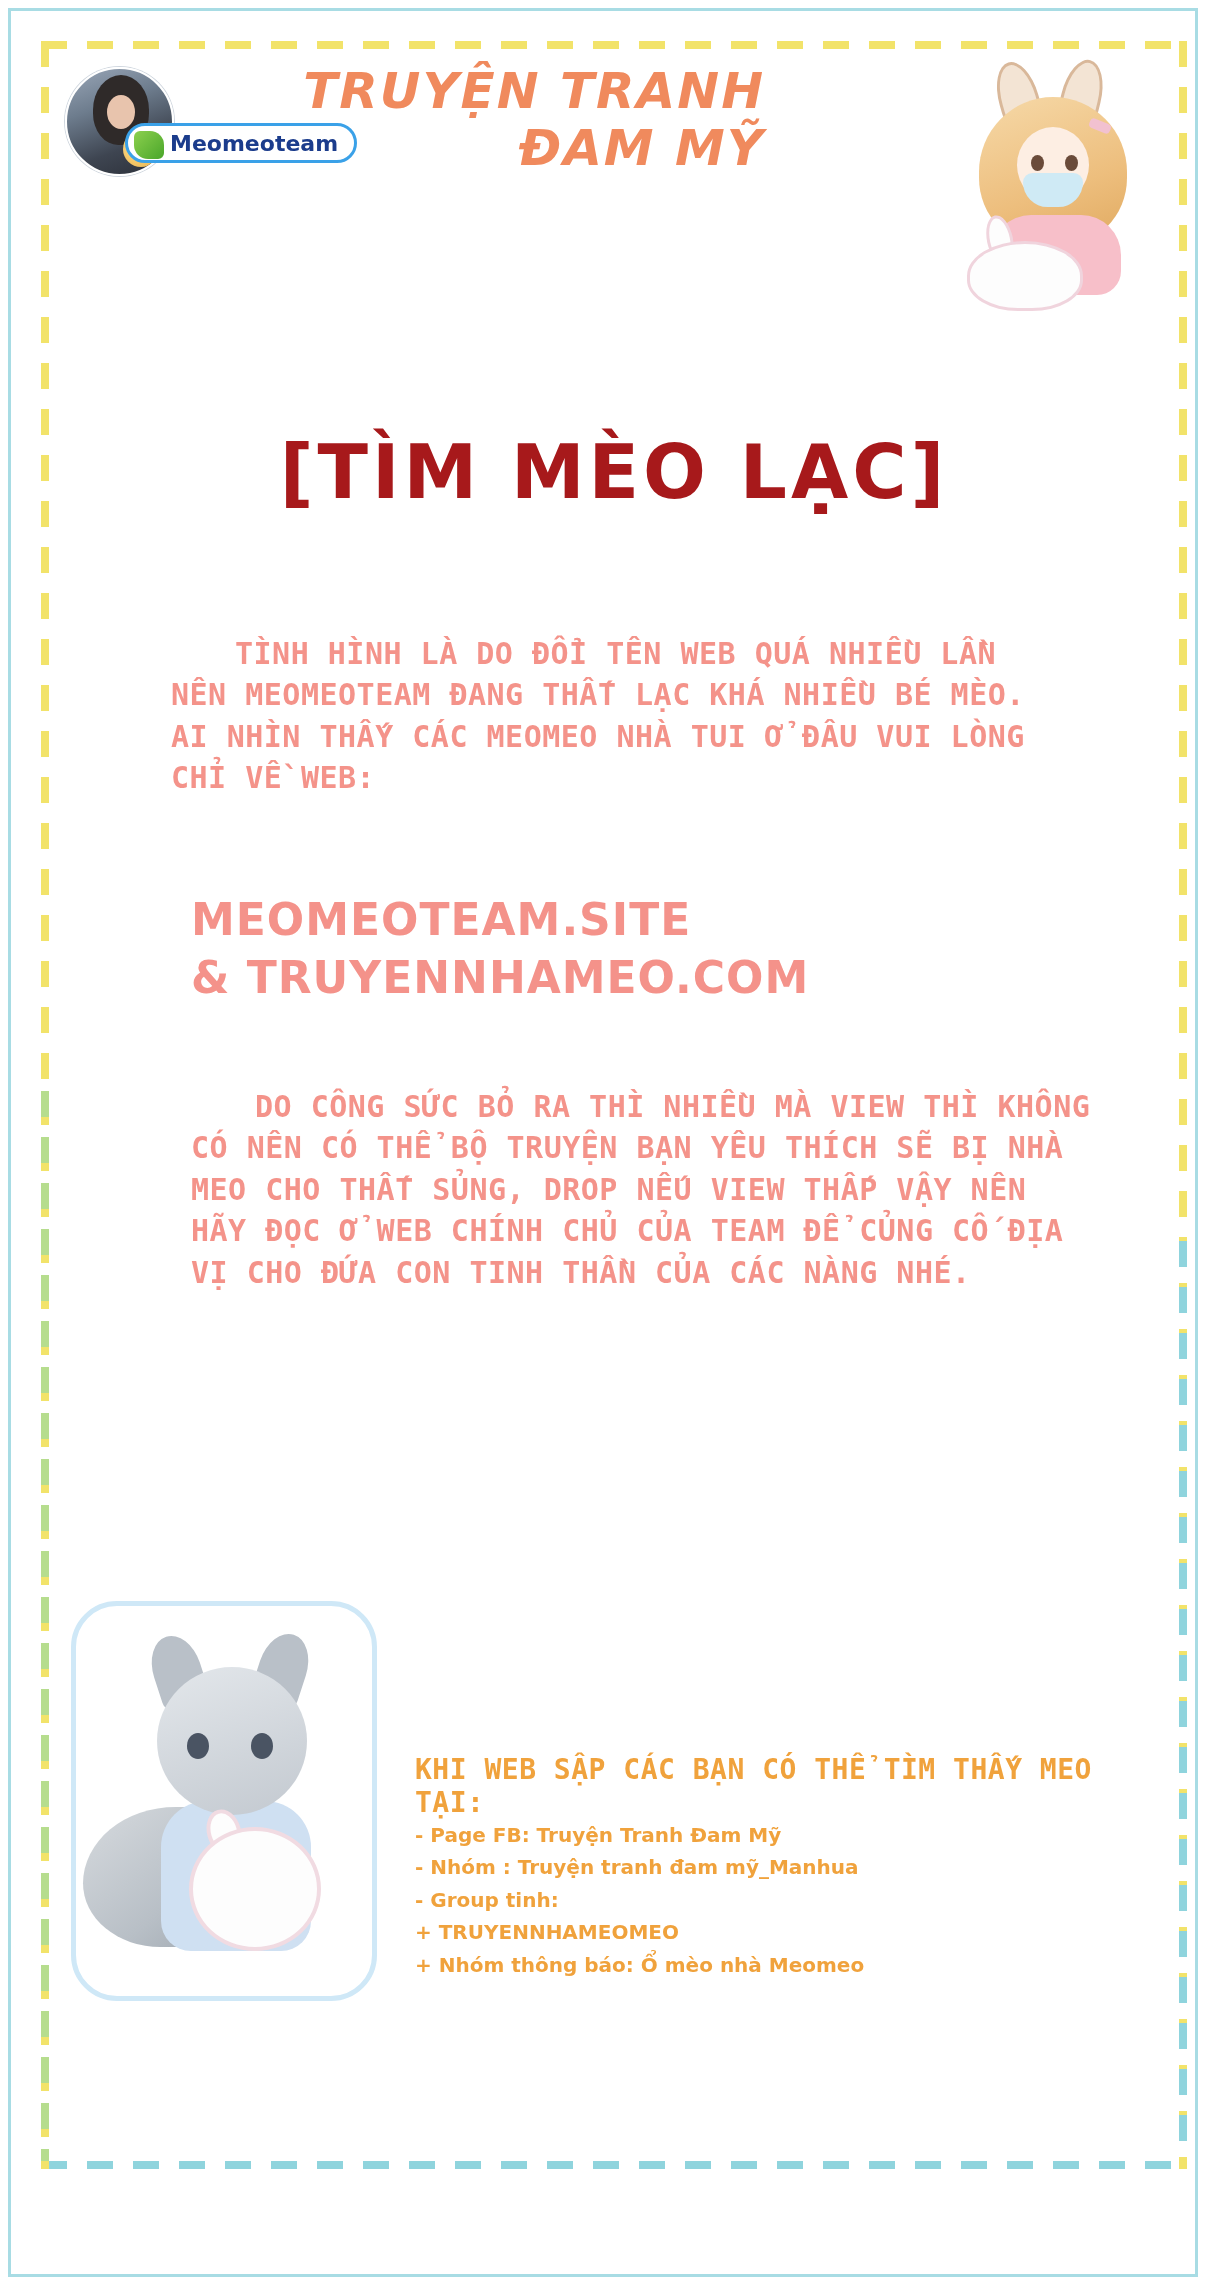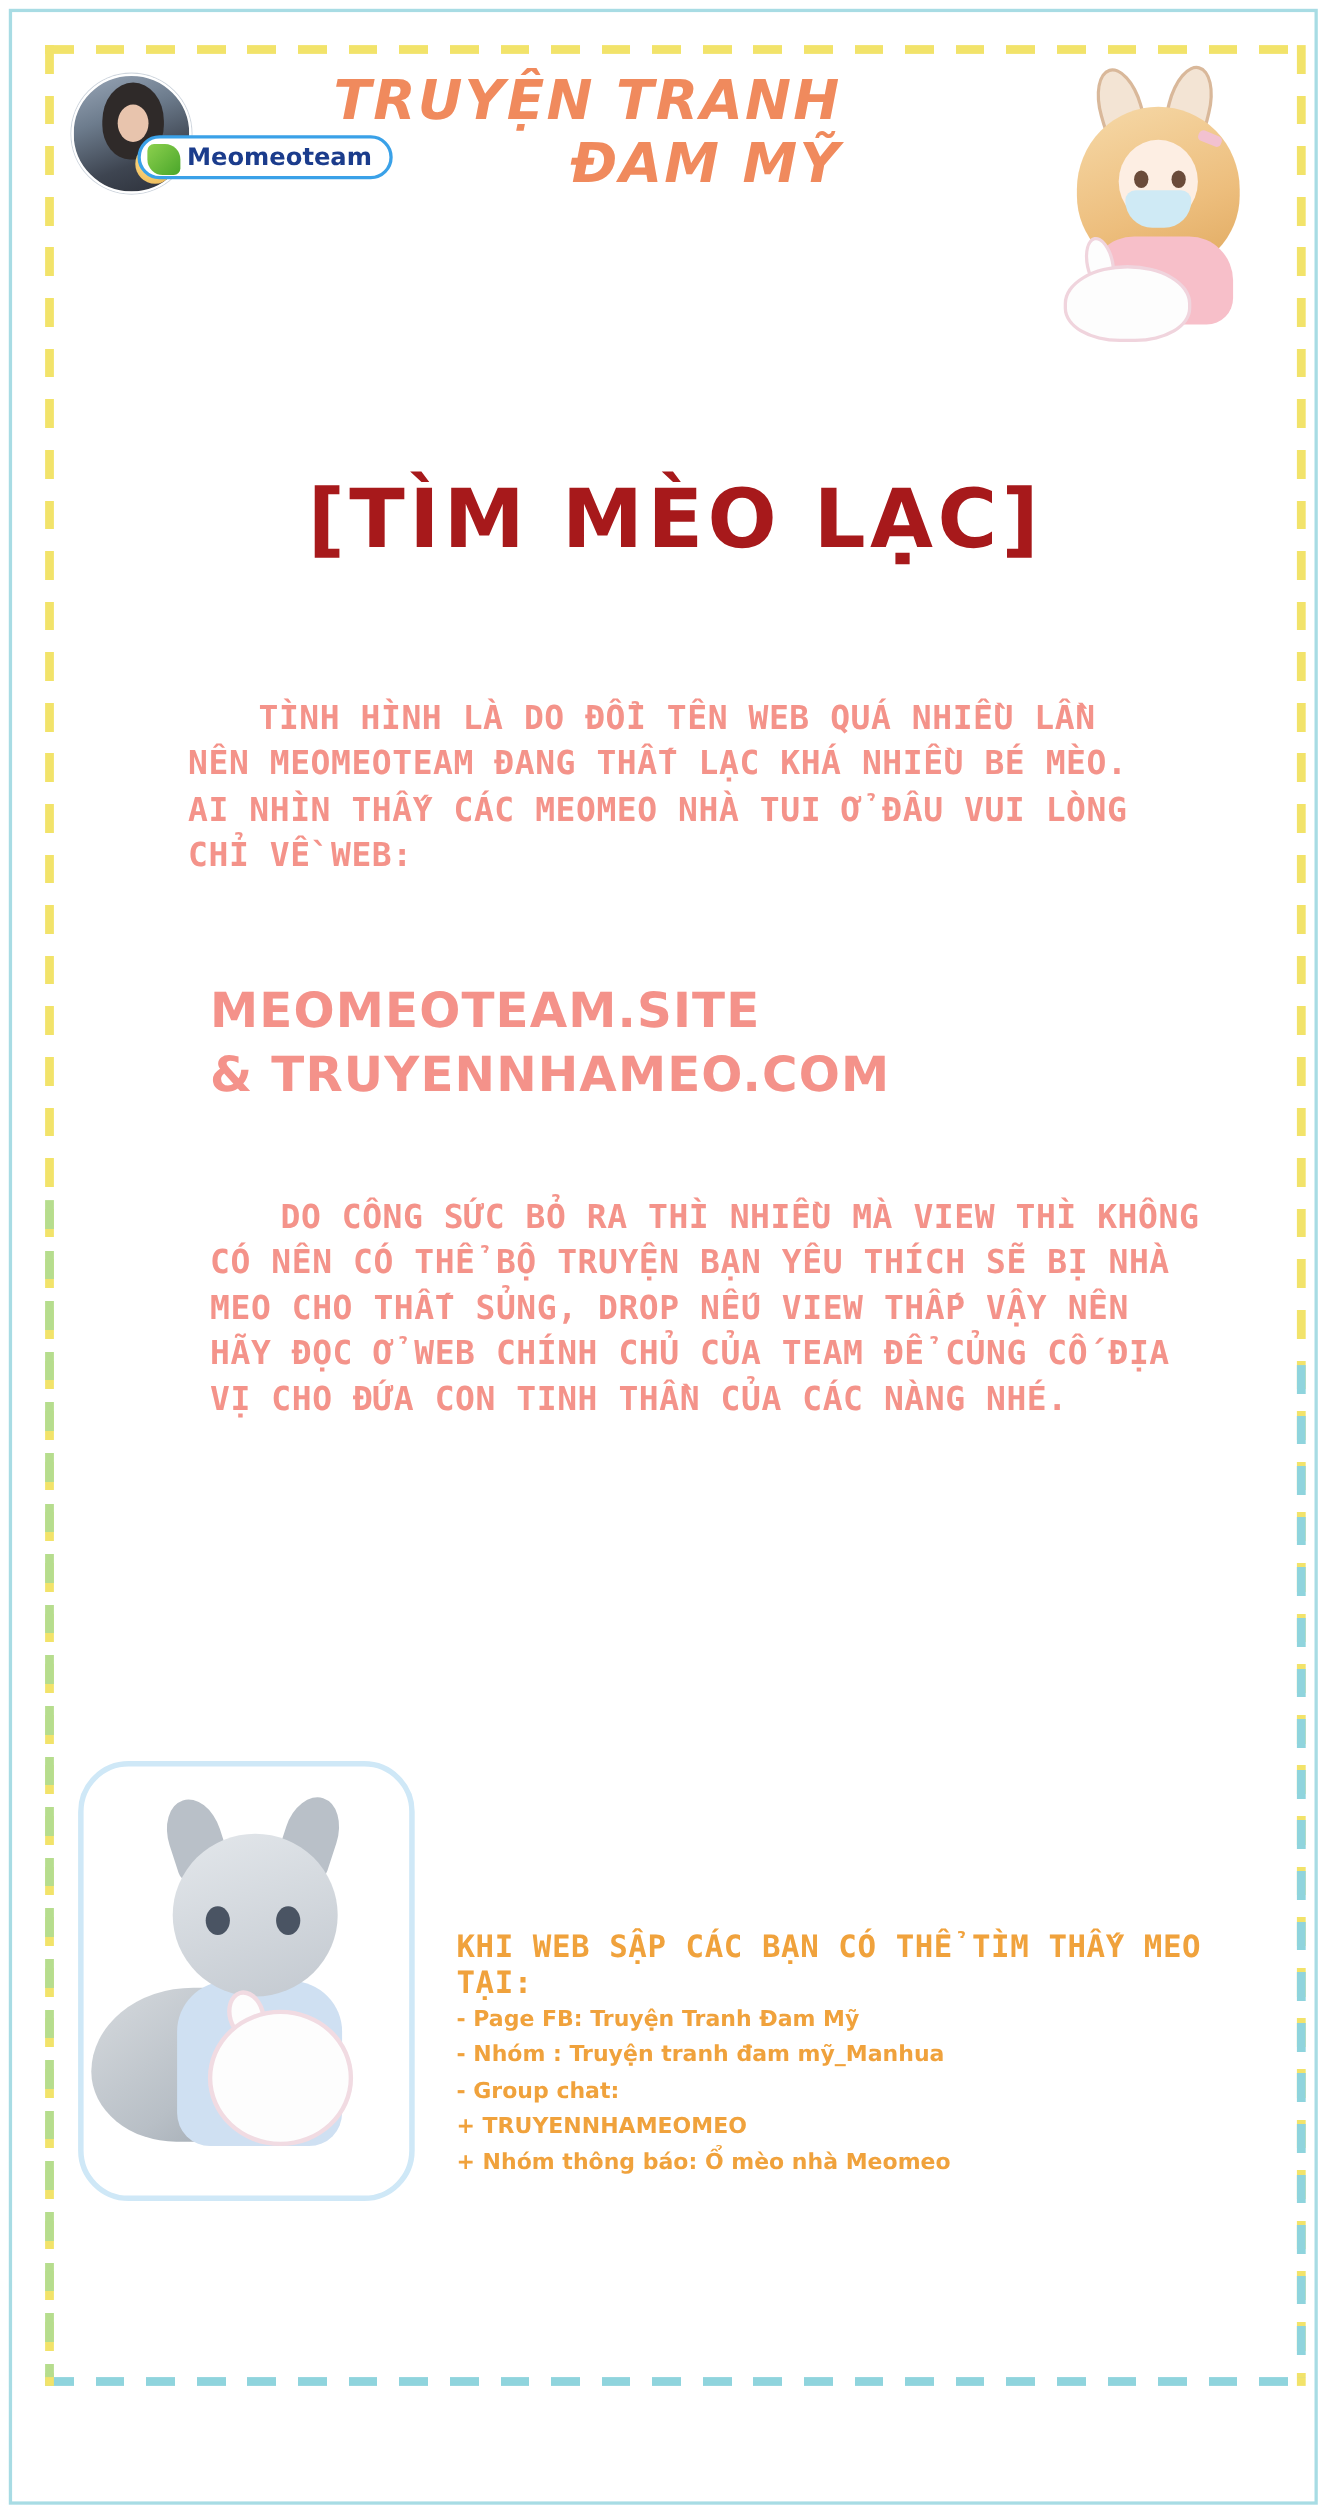--- a/index.html
+++ b/index.html
@@ -465,18 +465,18 @@
     <div class="eyeL"></div>
     <div class="eyeR"></div>
     <div class="plush-ear"></div>
     <div class="plush"></div>
   </div>
 
   <div class="contact">
     <div class="contact-title">KHI WEB SẬP CÁC BẠN CÓ THỂ TÌM THẤY MEO TẠI:</div>
     <div class="contact-line">- Page FB: Truyện Tranh Đam Mỹ</div>
     <div class="contact-line">- Nhóm : Truyện tranh đam mỹ_Manhua</div>
-    <div class="contact-line">- Group chat:</div>
+    <div class="contact-line">- Group tinh:</div>
     <div class="contact-line">+ TRUYENNHAMEOMEO</div>
     <div class="contact-line">+ Nhóm thông báo: Ổ mèo nhà Meomeo</div>
   </div>
 
 </div>
 
 </body></html>

